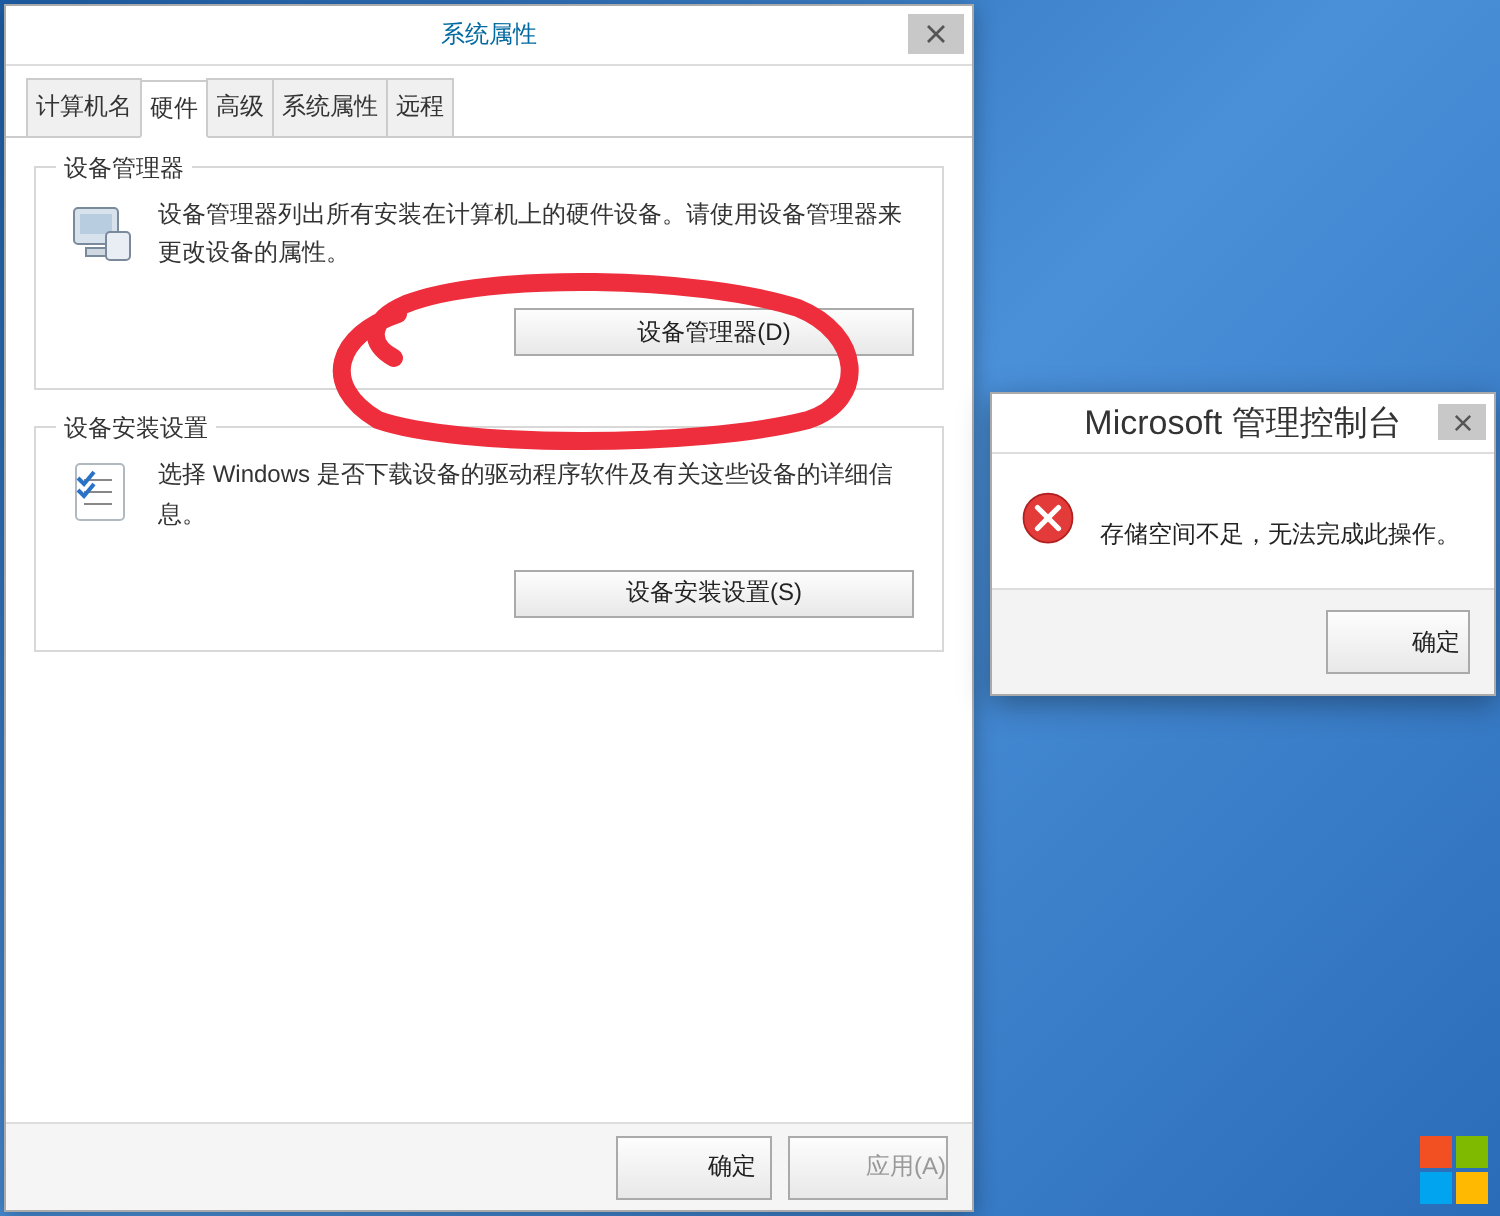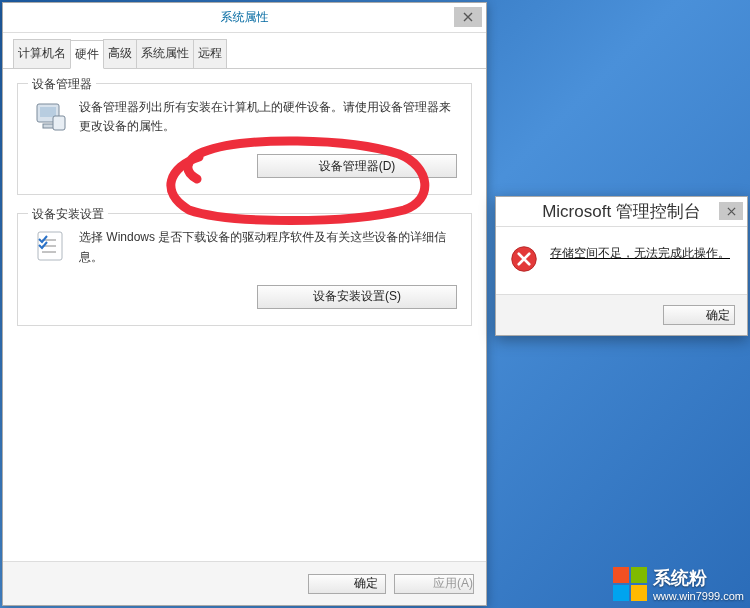--- a/index.html
+++ b/index.html
@@ -116,21 +116,21 @@
       border-top: 1px solid #ddd;
       display: flex;
       justify-content: flex-end;
       align-items: center;
       gap: 8px;
       padding: 0 12px;
       background: #f5f5f5;
     }
     .footer-btn {
       min-width: 78px;
-      height: 20px;
+      height: 32px;
       border: 1px solid #aaa;
       background: linear-gradient(#fdfdfd, #e8e8e8);
       font-size: 12px;
       color: #222;
       padding-left: 38px;
     }
     .footer-btn.disabled { color: #999; }
     
     
     .msg-dialog {
@@ -152,22 +152,21 @@
       position: absolute; right: 4px; top: 5px;
       width: 24px; height: 18px;
       background: #c8c8c8;
       color: #fff; font-size: 10px;
       display: flex; align-items: center; justify-content: center;
     }
     .msg-body {
       padding: 18px 14px;
       display: flex;
       gap: 12px;
-      align-items: flex-start;
-      text-decoration: underline;
+      align-items: flex-end;
     }
     .msg-text {
       flex: 1;
       font-size: 12px;
       color: #222;
     }
     .msg-footer {
       border-top: 1px solid #ddd;
       background: #f3f3f3;
       padding: 10px 12px;
@@ -306,17 +305,13 @@
   </div>
 </div>
 
 <div class="watermark">
   <div class="watermark-logo">
     <div></div>
       <div></div>
       <div></div>
       <div></div>
   </div>
-  <div>
-    <div class="watermark-text">系统粉</div>
-    <div class="watermark-url">www.win7999.com</div>
-  </div>
 </div>
 
 </body></html>

